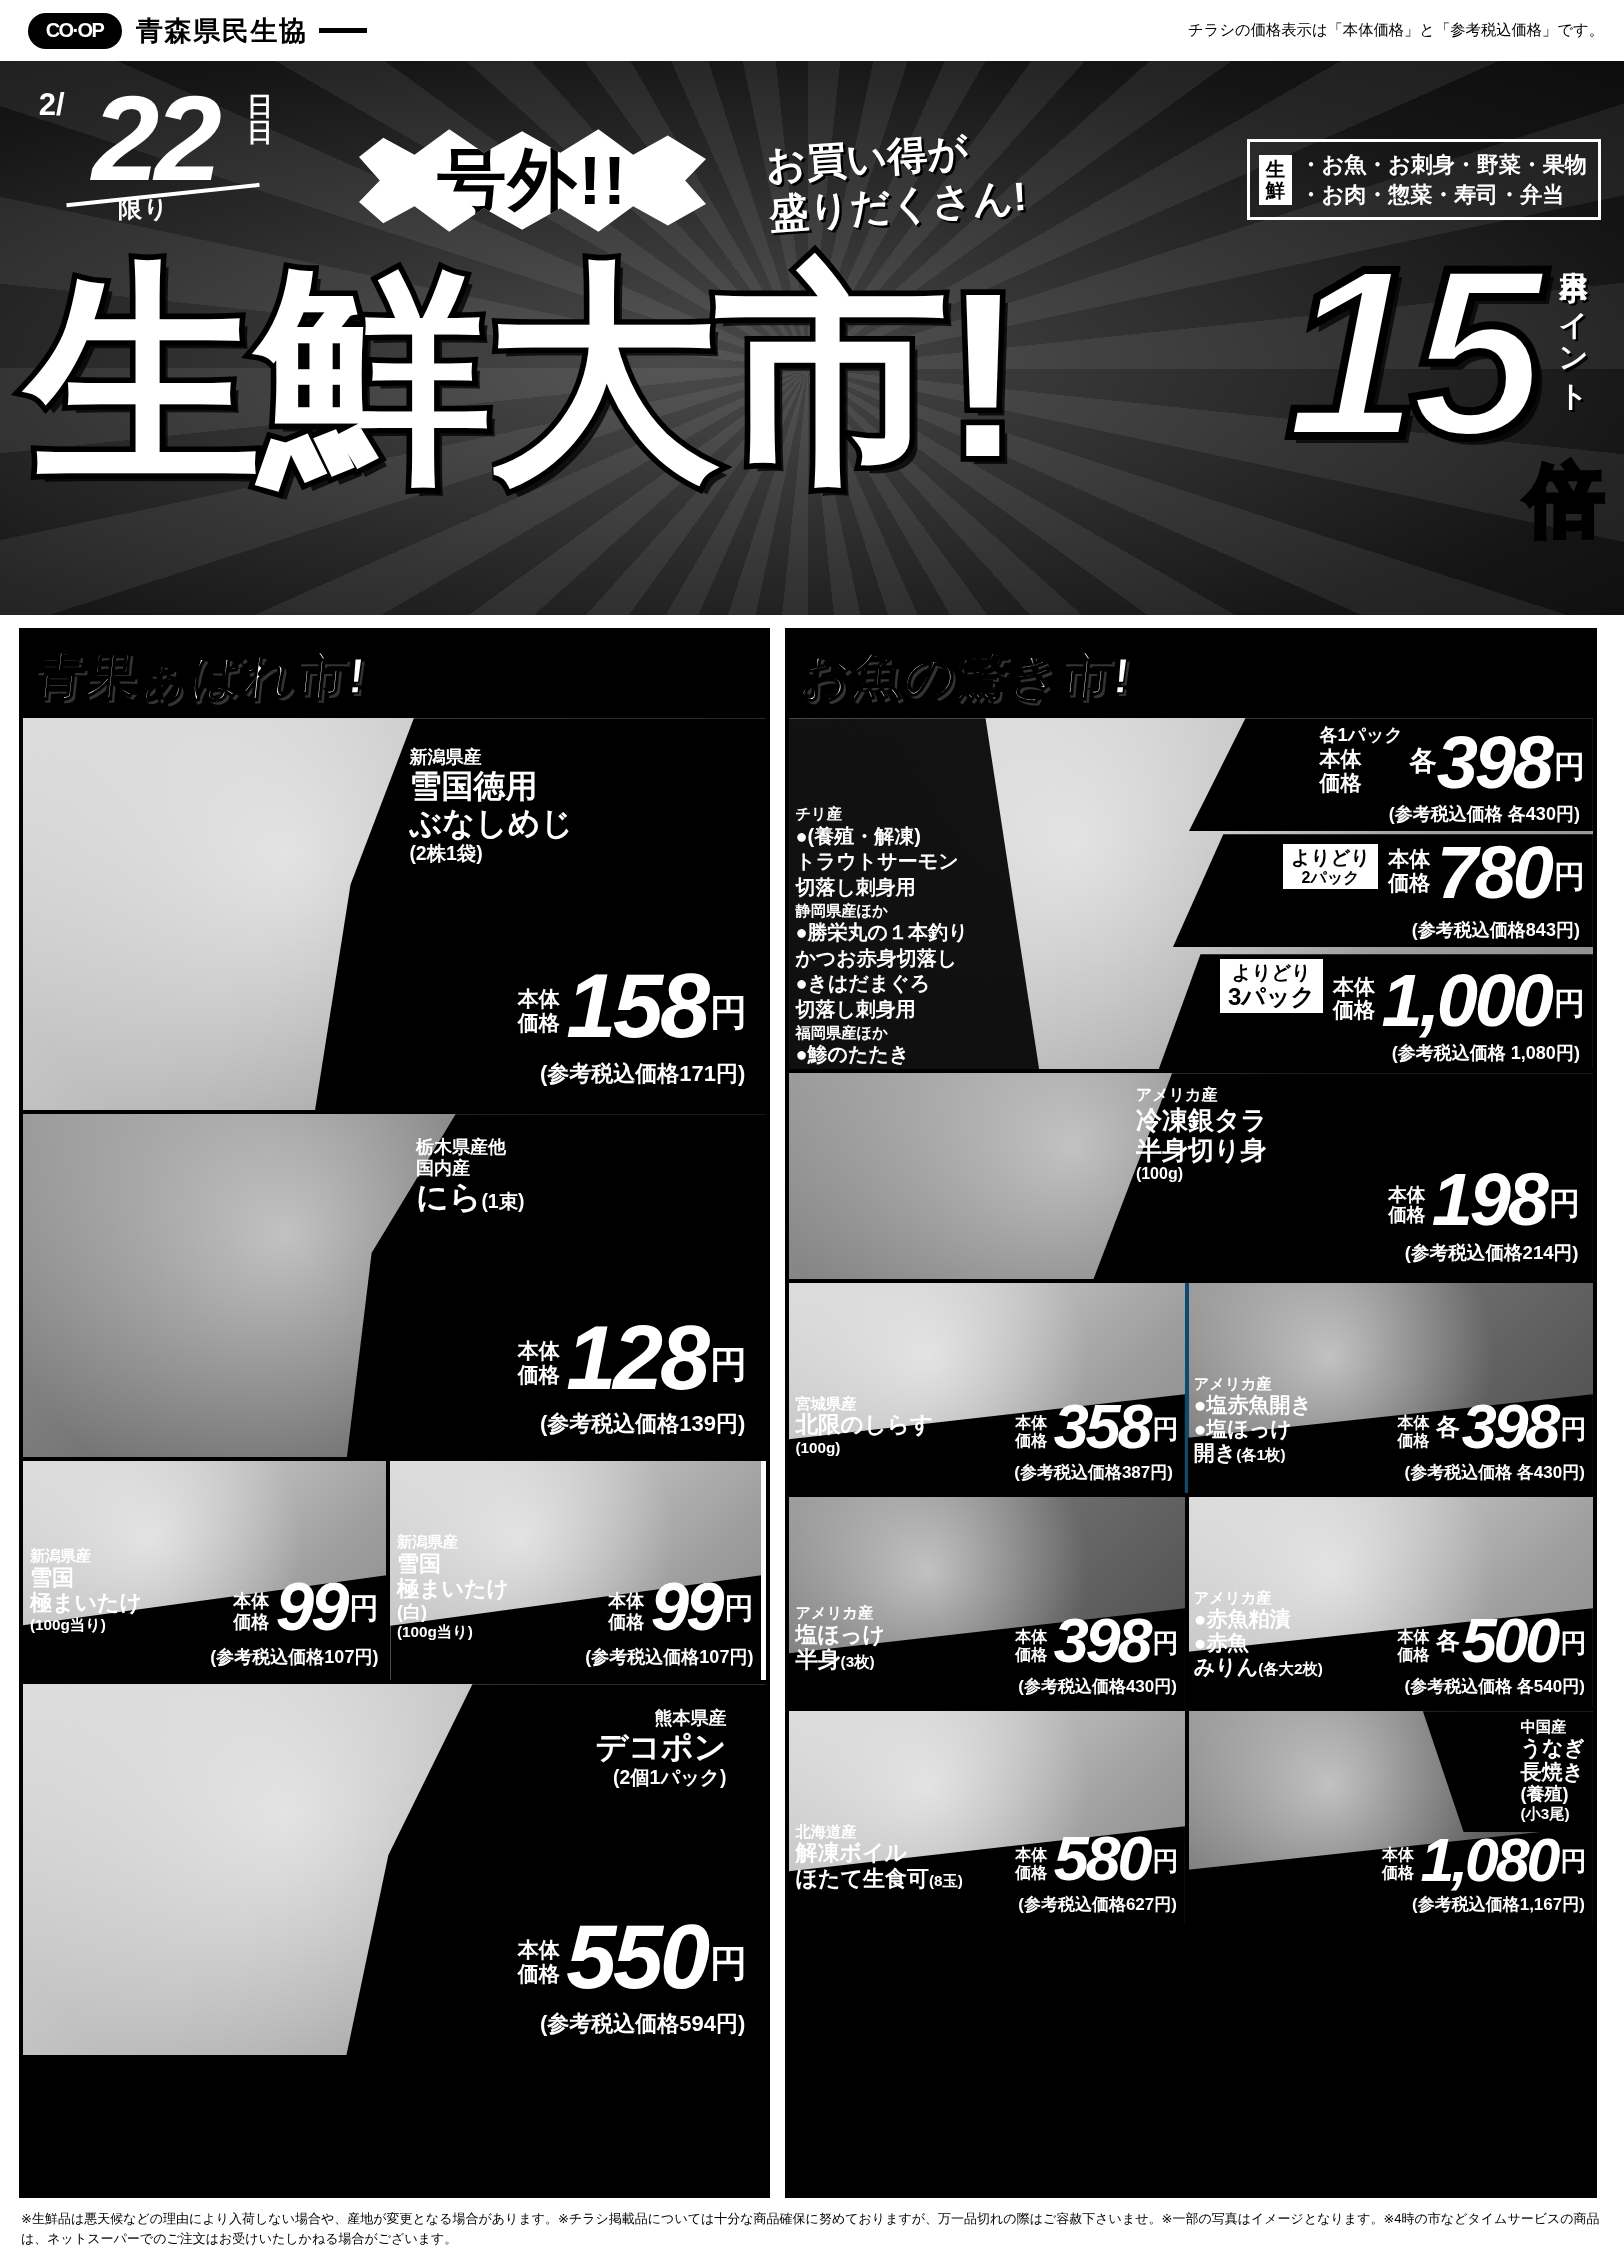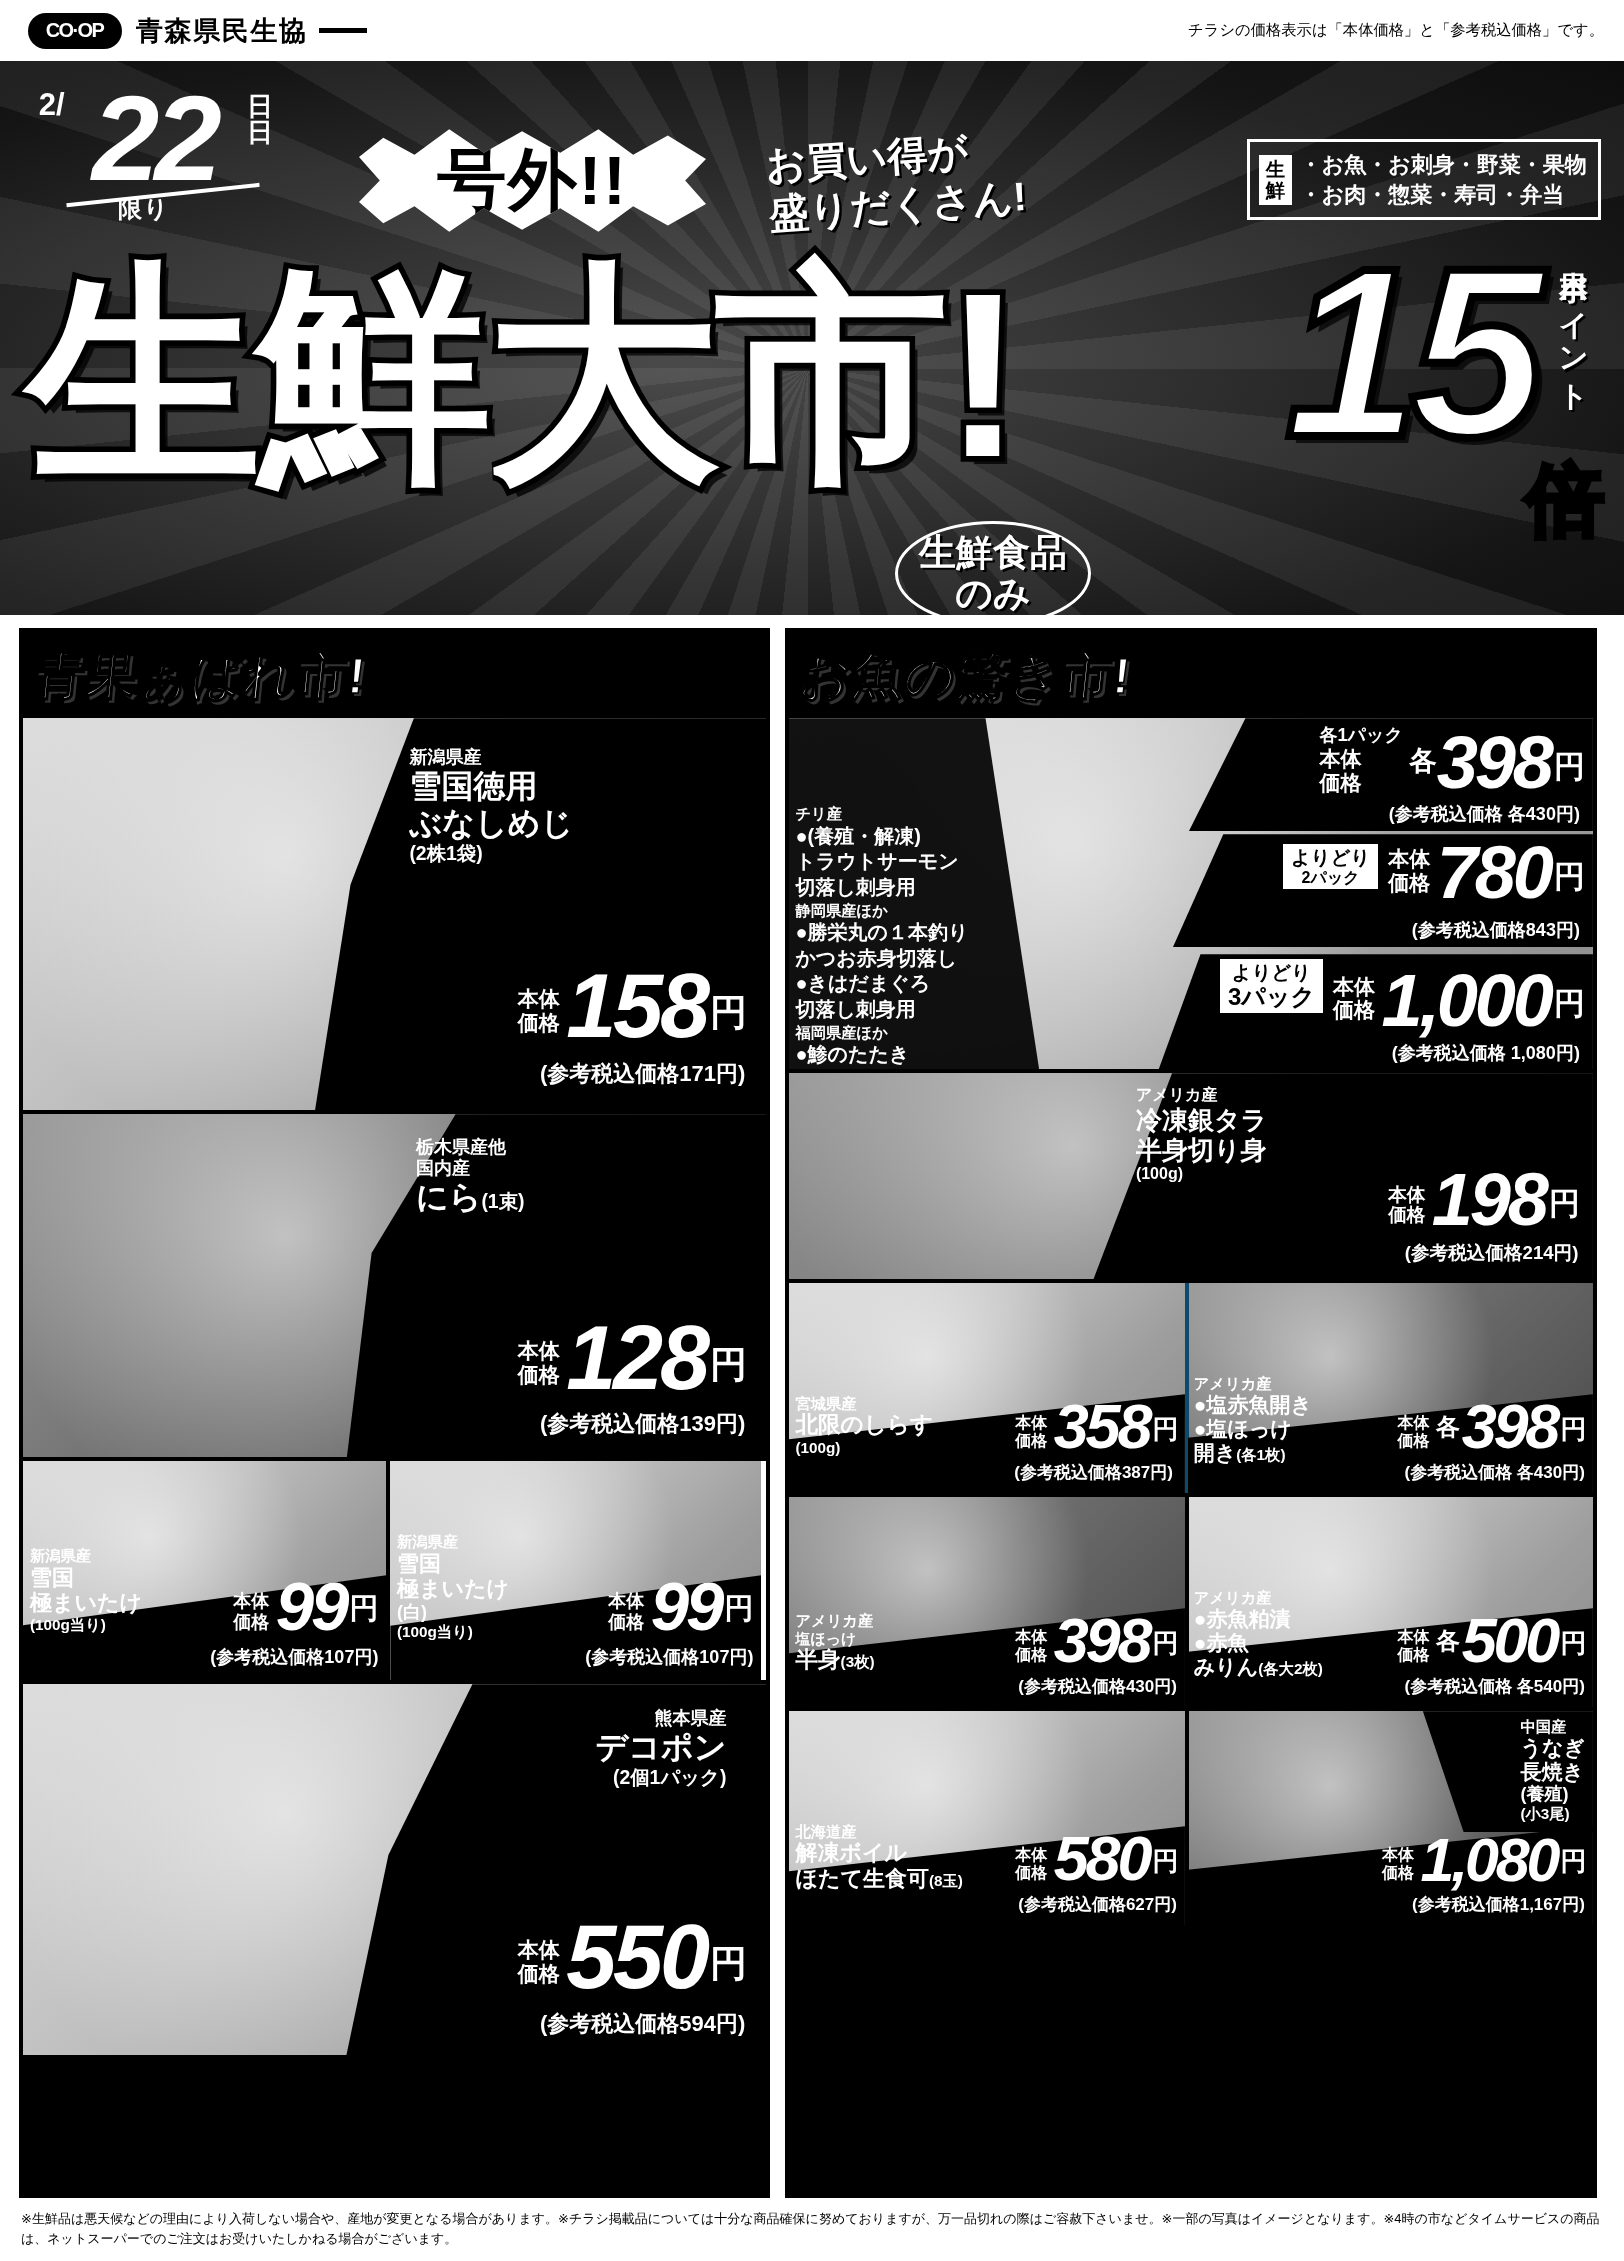--- a/index.html
+++ b/index.html
@@ -249,26 +249,20 @@
         <div>鮮</div>
       </div>
       <div class="tag-list">
         <div>・お魚・お刺身・野菜・果物</div>
         <div>・お肉・惣菜・寿司・弁当</div>
       </div>
     </div>
 
     <div class="hero-title">生鮮大市!</div>
 
-    <div class="hero-only">
-      <div class="ellipse">
-        <div>生鮮食品</div>
-        <div>のみ</div>
-      </div>
-    </div>
 
     <div class="hero-points-label">本日ポイント</div>
     <div class="hero-points">15</div>
     <div class="hero-points-bai">倍</div>
   </div>
 
   <div class="body">
 
     <div class="col-left panel">
       <div class="sec-head">
@@ -510,21 +504,21 @@
           <div class="price-tax" style="position:absolute;right:8px;bottom:9.7px;color:#fff;font-size:17px;">(参考税込価格 各430円)</div>
         </div>
       </div>
 
       <div class="card" style="height:214px;display:flex;">
         <div style="position:relative;width:401px;height:100%;border-right:4px solid #000;">
           <div class="photo dark" style="position:absolute;inset:0;"></div>
           <div class="blob" style="right:0;bottom:0;width:401px;height:99px;clip-path:polygon(0 46%,100% 0,100% 100%,0 100%);"></div>
           <div style="position:absolute;left:6.5px;bottom:34px;color:#fff;" class="desc">
             <div style="font-size:15.3px;">アメリカ産</div>
-            <div style="font-size:15px;">塩ほっけ</div>
+            <div style="font-size:22px;">塩ほっけ</div>
             <div style="font-size:22.6px;">
               <span>半身</span><span style="font-size:15.3px;">(3枚)</span>
             </div>
           </div>
           <div style="position:absolute;right:6.5px;bottom:37px;color:#fff;" class="price-wrap">
             <div class="price-label" style="font-size:16px;margin-bottom:6.5px;">
               <div>本体</div>
               <div>価格</div>
             </div>
             <div class="price-num" style="font-size:63px;">398</div>

